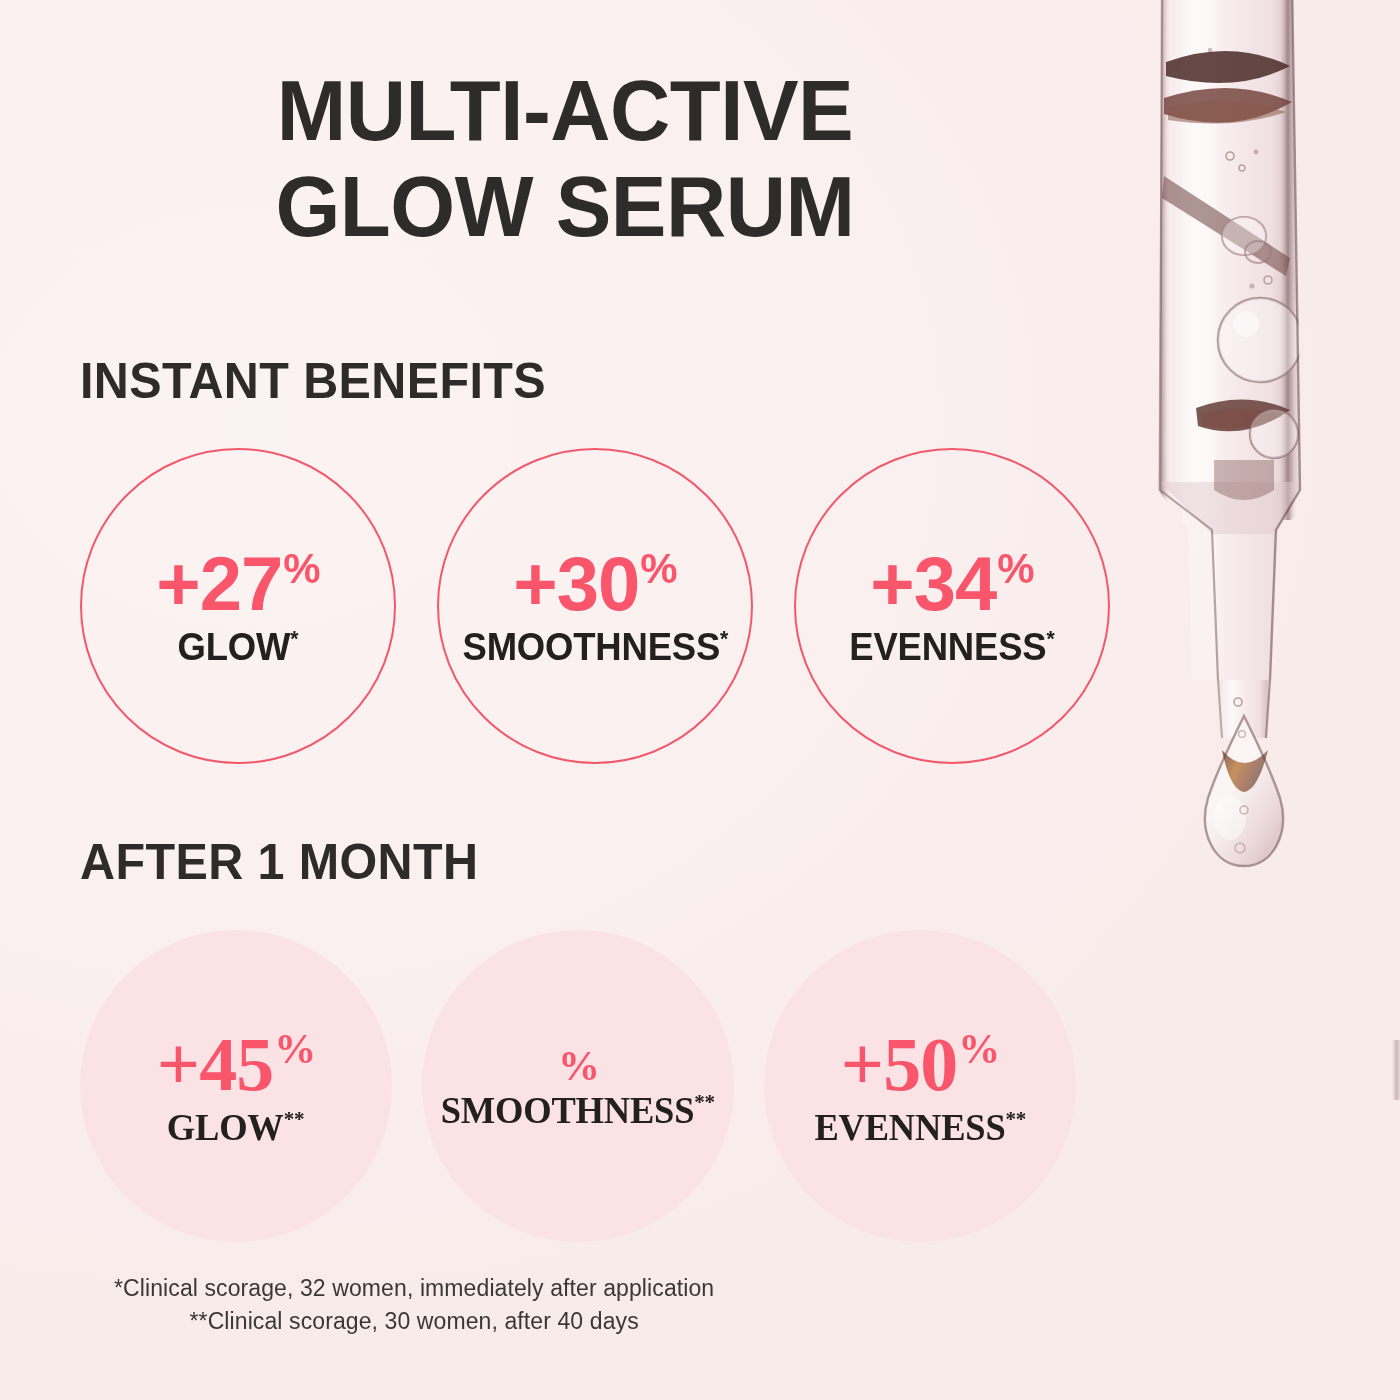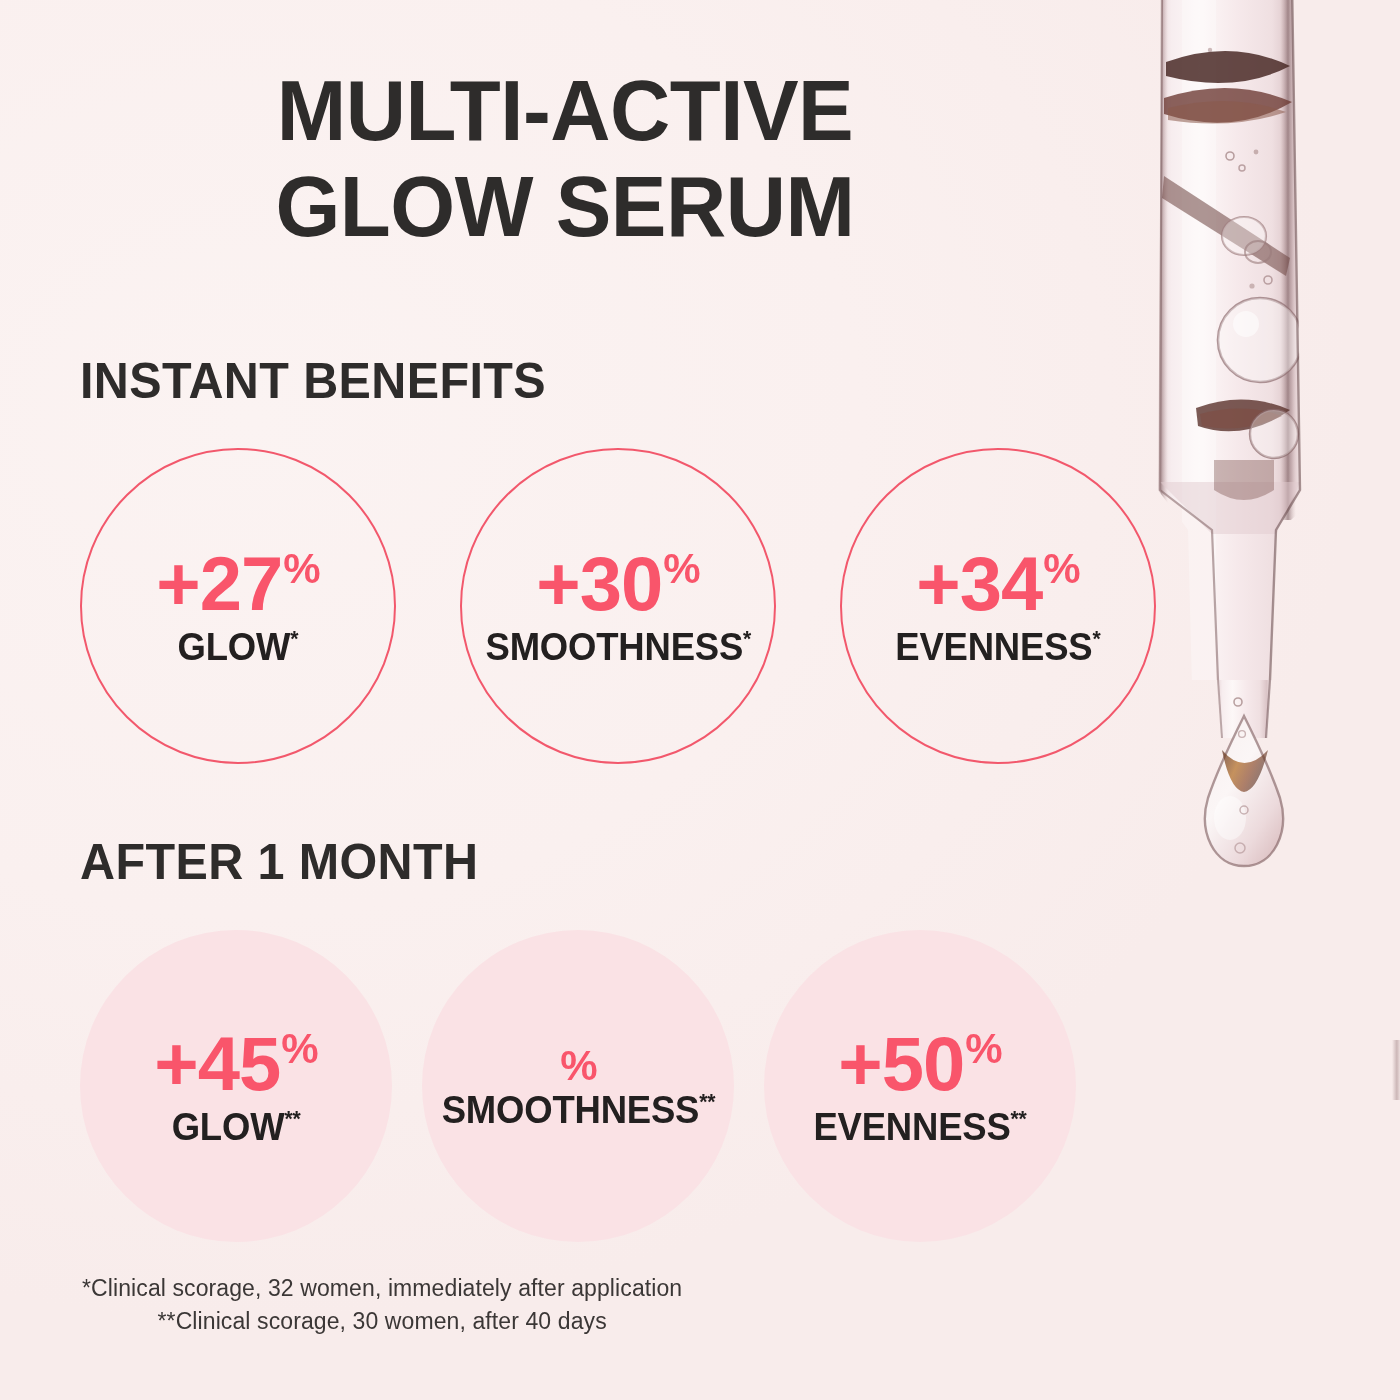--- a/index.html
+++ b/index.html
@@ -57,22 +57,22 @@
   
   .stat-row {
     position: absolute;
     left: 80px;
     width: 1040px;
     height: 312px;
     display: flex;
     flex-direction: row;
     align-items: center;
   }
-  .stat-row.row-instant { top: 450px; gap: 23px; }
-  .stat-row.row-month   { top: 930px; }
+  .stat-row.row-instant { top: 450px; }
+  .stat-row.row-month   { top: 930px; font-family: Liberation Serif, serif; }
 
   .stat-circle {
     position: relative;
     width: 312px;
     height: 312px;
     border-radius: 50%;
     display: flex;
     flex-direction: column;
     align-items: center;
     justify-content: center;
@@ -129,21 +129,21 @@
   
   .footnotes {
     position: absolute;
     left: 82px;
     top: 1272px;
     font-size: 23px;
     line-height: 1.42;
     color: #3b3736;
     letter-spacing: 0.1px;
   }
-  .footnotes div { white-space: nowrap; }
+  .footnotes div { white-space: nowrap; margin-left: 32px; }
 
   
   .dropper {
     position: absolute;
     left: 1140px;
     top: -10px;
     width: 260px;
     height: 960px;
     pointer-events: none;
   }

